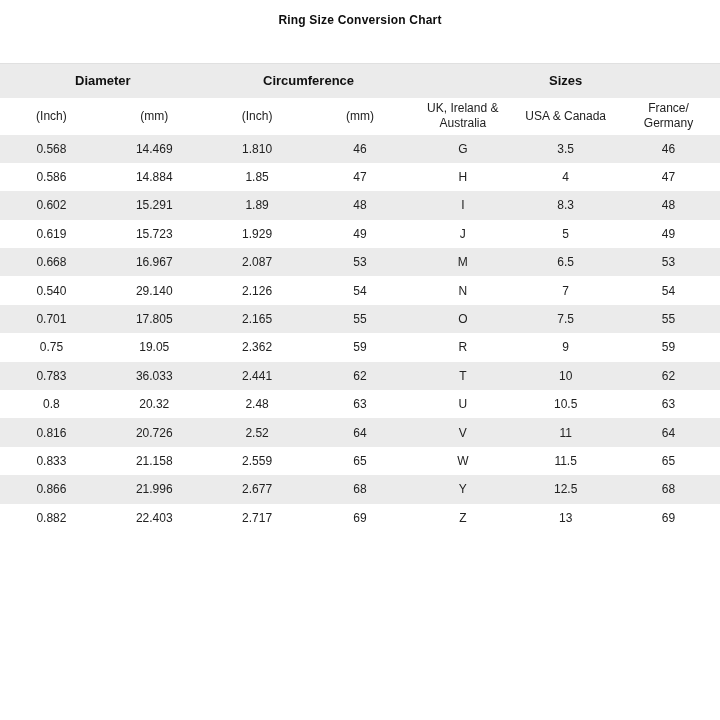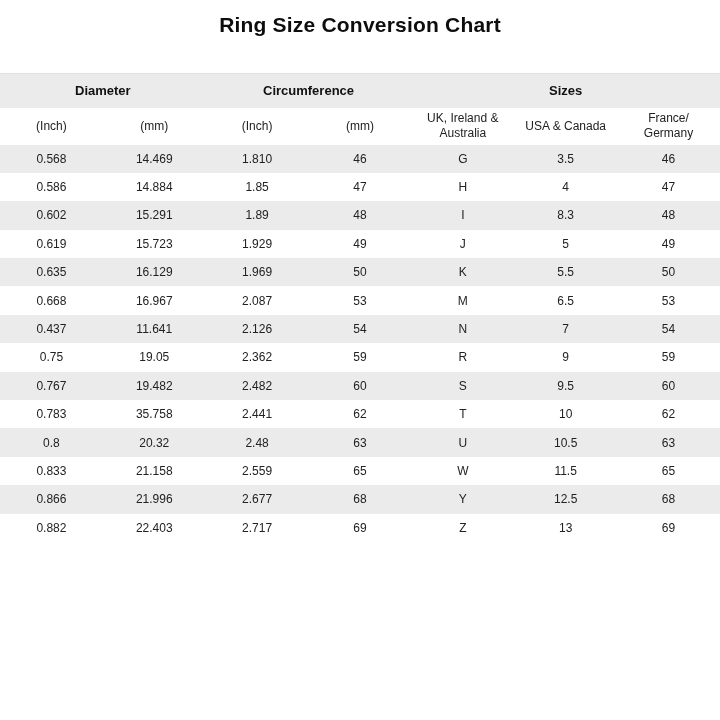--- a/index.html
+++ b/index.html
@@ -13,21 +13,21 @@
     color: #222222;
   }
   .page {
     width: 720px;
     height: 720px;
     background: var(--page-bg, #ffffff);
   }
   .title {
     margin: 0;
     padding-top: 13px;
-    font-size: 21px;
+    font-size: 12px;
     font-weight: 700;
     text-align: center;
     color: var(--title-color, #0d0d0d);
     letter-spacing: 0.2px;
   }
   table.ring-table {
     width: 720px;
     border-collapse: collapse;
     table-layout: fixed;
     margin-top: 36px;
@@ -122,83 +122,83 @@
         <tr>
     <td>0.619</td>
     <td>15.723</td>
     <td>1.929</td>
     <td>49</td>
     <td>J</td>
     <td>5</td>
     <td>49</td>
   </tr>
         <tr>
-    <td>0.635</td>
-    <td>16.129</td>
-    <td>1.969</td>
-    <td>50</td>
-    <td>K</td>
-    <td>5.5</td>
-    <td>50</td>
-  </tr>
-        <tr>
     <td>0.668</td>
     <td>16.967</td>
     <td>2.087</td>
     <td>53</td>
     <td>M</td>
     <td>6.5</td>
     <td>53</td>
   </tr>
         <tr>
-    <td>0.437</td>
-    <td>11.641</td>
+    <td>0.540</td>
+    <td>29.140</td>
     <td>2.126</td>
     <td>54</td>
     <td>N</td>
     <td>7</td>
     <td>54</td>
+  </tr>
+        <tr>
+    <td>0.701</td>
+    <td>17.805</td>
+    <td>2.165</td>
+    <td>55</td>
+    <td>O</td>
+    <td>7.5</td>
+    <td>55</td>
   </tr>
         <tr>
     <td>0.75</td>
     <td>19.05</td>
     <td>2.362</td>
     <td>59</td>
     <td>R</td>
     <td>9</td>
     <td>59</td>
   </tr>
         <tr>
-    <td>0.767</td>
-    <td>19.482</td>
-    <td>2.482</td>
-    <td>60</td>
-    <td>S</td>
-    <td>9.5</td>
-    <td>60</td>
-  </tr>
-        <tr>
     <td>0.783</td>
-    <td>35.758</td>
+    <td>36.033</td>
     <td>2.441</td>
     <td>62</td>
     <td>T</td>
     <td>10</td>
     <td>62</td>
   </tr>
         <tr>
     <td>0.8</td>
     <td>20.32</td>
     <td>2.48</td>
     <td>63</td>
     <td>U</td>
     <td>10.5</td>
     <td>63</td>
   </tr>
         <tr>
+    <td>0.816</td>
+    <td>20.726</td>
+    <td>2.52</td>
+    <td>64</td>
+    <td>V</td>
+    <td>11</td>
+    <td>64</td>
+  </tr>
+        <tr>
     <td>0.833</td>
     <td>21.158</td>
     <td>2.559</td>
     <td>65</td>
     <td>W</td>
     <td>11.5</td>
     <td>65</td>
   </tr>
         <tr>
     <td>0.866</td>

